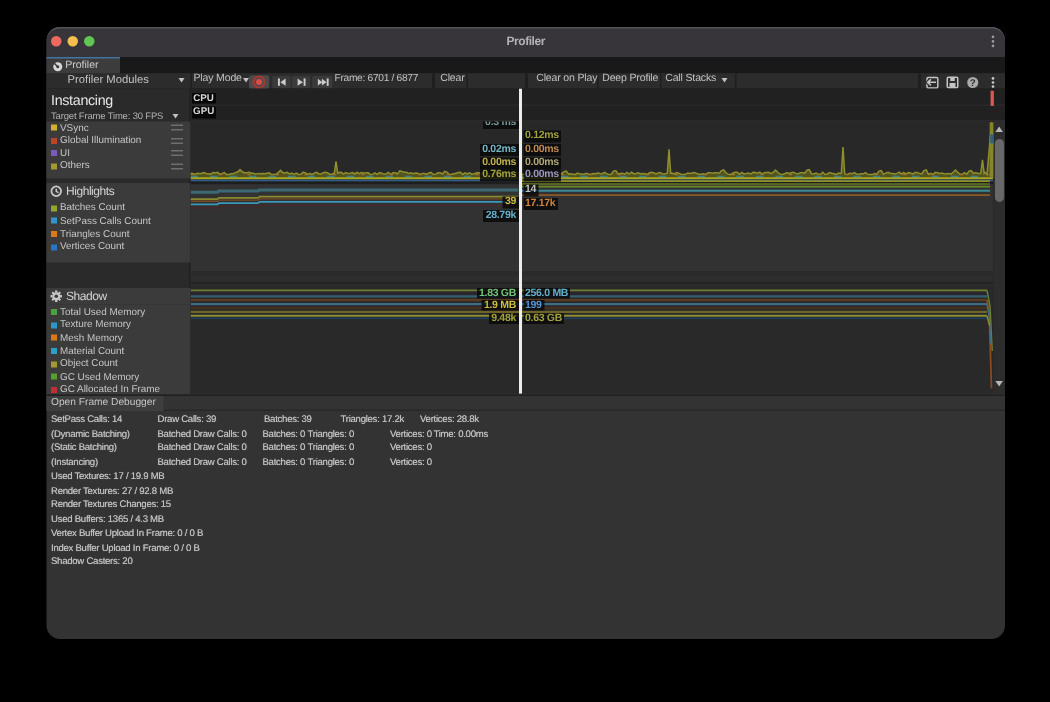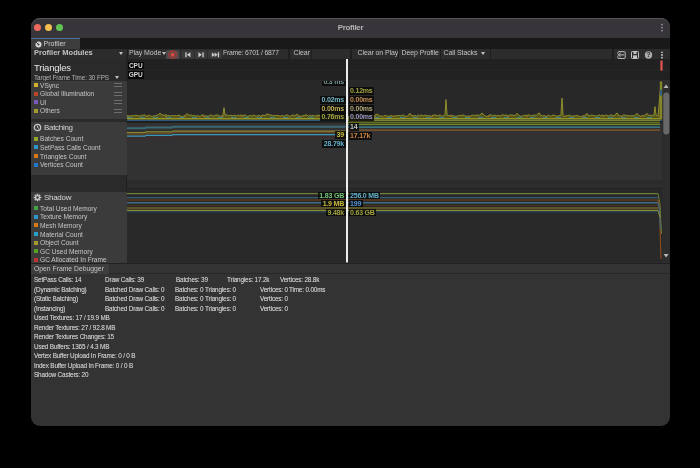--- a/index.html
+++ b/index.html
@@ -65,21 +65,21 @@
   <div class="abs" style="left:439.5px;top:48.8px;width:1.8px;height:10.6px;background:#1f1f1f;"></div>
   <div class="abs" style="left:489.5px;top:48.8px;width:1.8px;height:10.6px;background:#1f1f1f;"></div>
   <div class="abs" style="left:612px;top:48.8px;width:1.5px;height:10.6px;background:#1f1f1f;"></div>
   <svg class="abs" style="left:659px;top:23px;" width="6" height="10" viewBox="0 0 6 10">
     <g fill="#9a989a">
         <circle cx="3" cy="1.6" r="0.9"></circle>
         <circle cx="3" cy="4.6" r="0.9"></circle>
         <circle cx="3" cy="7.6" r="0.9"></circle>
       </g>
   </svg>
-  <div class="tbt" style="left:34px;font-size:7.5px;letter-spacing:0;font-weight:bold;">Profiler Modules</div>
+  <div class="tbt" style="left:45px;font-size:7.5px;letter-spacing:0;">Profiler Modules</div>
   <div class="arr" style="left:119px;top:52px;"></div>
   <div class="tbt" style="left:129px;">Play Mode</div>
   <div class="arr" style="left:162px;top:52px;"></div>
   <div class="tbt" style="left:223px;font-size:6.8px;letter-spacing:-0.2px;">Frame: 6701 / 6877</div>
   <div class="tbt" style="left:293.5px;">Clear</div>
   <div class="tbt" style="left:357.5px;">Clear on Play</div>
   <div class="tbt" style="left:401.5px;">Deep Profile</div>
   <div class="tbt" style="left:443.5px;">Call Stacks</div>
   <div class="arr" style="left:481px;top:52px;"></div>
   <svg class="abs" style="left:165px;top:49.6px;" width="64" height="10" viewBox="0 0 64 10">
@@ -113,42 +113,42 @@
     <circle cx="33.5" cy="5" r="3.7" fill="#aaaaaa"></circle>
     <text x="33.5" y="7.4" font-size="6.5" font-weight="bold" fill="#2c2c2c" text-anchor="middle" font-family="Liberation Sans">?</text>
     <g fill="#c8c8c8">
       <circle cx="47" cy="2.3" r="0.9"></circle>
         <circle cx="47" cy="5" r="0.9"></circle>
         <circle cx="47" cy="7.7" r="0.9"></circle>
     </g>
   </svg>
   <div class="abs" id="sidebar"></div>
   <div class="abs" style="left:126.2px;top:59.4px;width:1.2px;height:203.4px;background:#202020;"></div>
-  <div class="abs" style="left:34px;top:63.2px;font-size:9.5px;line-height:10px;letter-spacing:-0.2px;color:#e6e6e6;">Triangles</div>
+  <div class="abs" style="left:34px;top:63.2px;font-size:9.5px;line-height:10px;letter-spacing:-0.2px;color:#e6e6e6;">Instancing</div>
   <div class="abs" style="left:34px;top:73.6px;font-size:6.3px;line-height:7px;letter-spacing:-0.1px;color:#b2b2b2;white-space:nowrap;">Target Frame Time: 30 FPS</div>
   <div class="arr" style="left:115px;top:75.5px;"></div>
   <div class="secleg" style="top:81px;height:37.5px;"></div>
   <div class="sqr" style="top:83.2px;background:#d2b22a;"></div>
   <div class="leg" style="top:81.7px;">VSync</div>
   <div class="handle" style="top:83.0px;"></div>
   <div class="sqr" style="top:91.7px;background:#bc4527;"></div>
   <div class="leg" style="top:90.2px;">Global Illumination</div>
   <div class="handle" style="top:91.5px;"></div>
   <div class="sqr" style="top:100.2px;background:#7a5abe;"></div>
   <div class="leg" style="top:98.7px;">UI</div>
   <div class="handle" style="top:100.0px;"></div>
   <div class="sqr" style="top:108.7px;background:#a39a2d;"></div>
   <div class="leg" style="top:107.2px;">Others</div>
   <div class="handle" style="top:108.5px;"></div>
   <div class="sechead" style="top:121.8px;height:12.4px;"></div>
   <svg class="abs" style="left:33px;top:123.3px;" width="9" height="9" viewBox="0 0 9 9">
     <circle cx="4.5" cy="4.5" r="3.2" fill="none" stroke="#c8c8c8" stroke-width="1.2"></circle>
     <path d="M4.5 2.8 V4.5 L6 5.5" stroke="#c8c8c8" stroke-width="1" fill="none"></path>
   </svg>
-  <div class="shtxt" style="top:122.7px;">Batching</div>
+  <div class="shtxt" style="top:122.7px;">Highlights</div>
   <div class="secleg" style="top:134.2px;height:41.2px;"></div>
   <div class="sqr" style="top:136.8px;background:#95a528;"></div>
   <div class="leg" style="top:135.3px;">Batches Count</div>
   <div class="sqr" style="top:145.4px;background:#2e96c8;"></div>
   <div class="leg" style="top:143.9px;">SetPass Calls Count</div>
   <div class="sqr" style="top:154.0px;background:#d97a16;"></div>
   <div class="leg" style="top:152.5px;">Triangles Count</div>
   <div class="sqr" style="top:162.6px;background:#2277c9;"></div>
   <div class="leg" style="top:161.1px;">Vertices Count</div>
   <div class="sechead" style="top:191.9px;height:10.7px;"></div>

